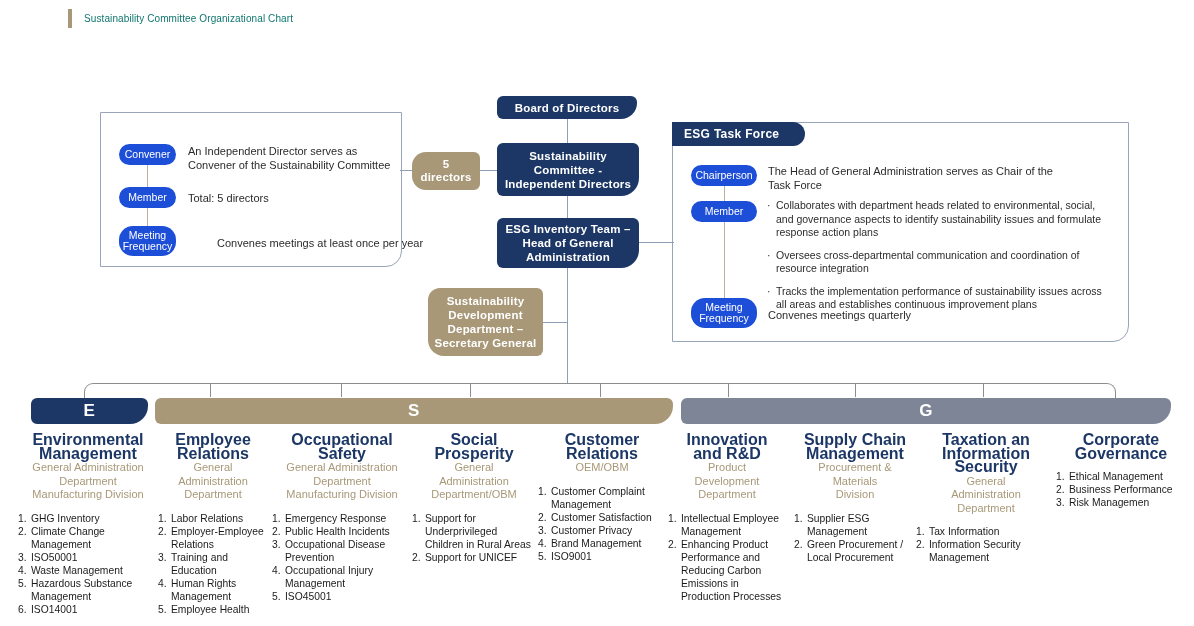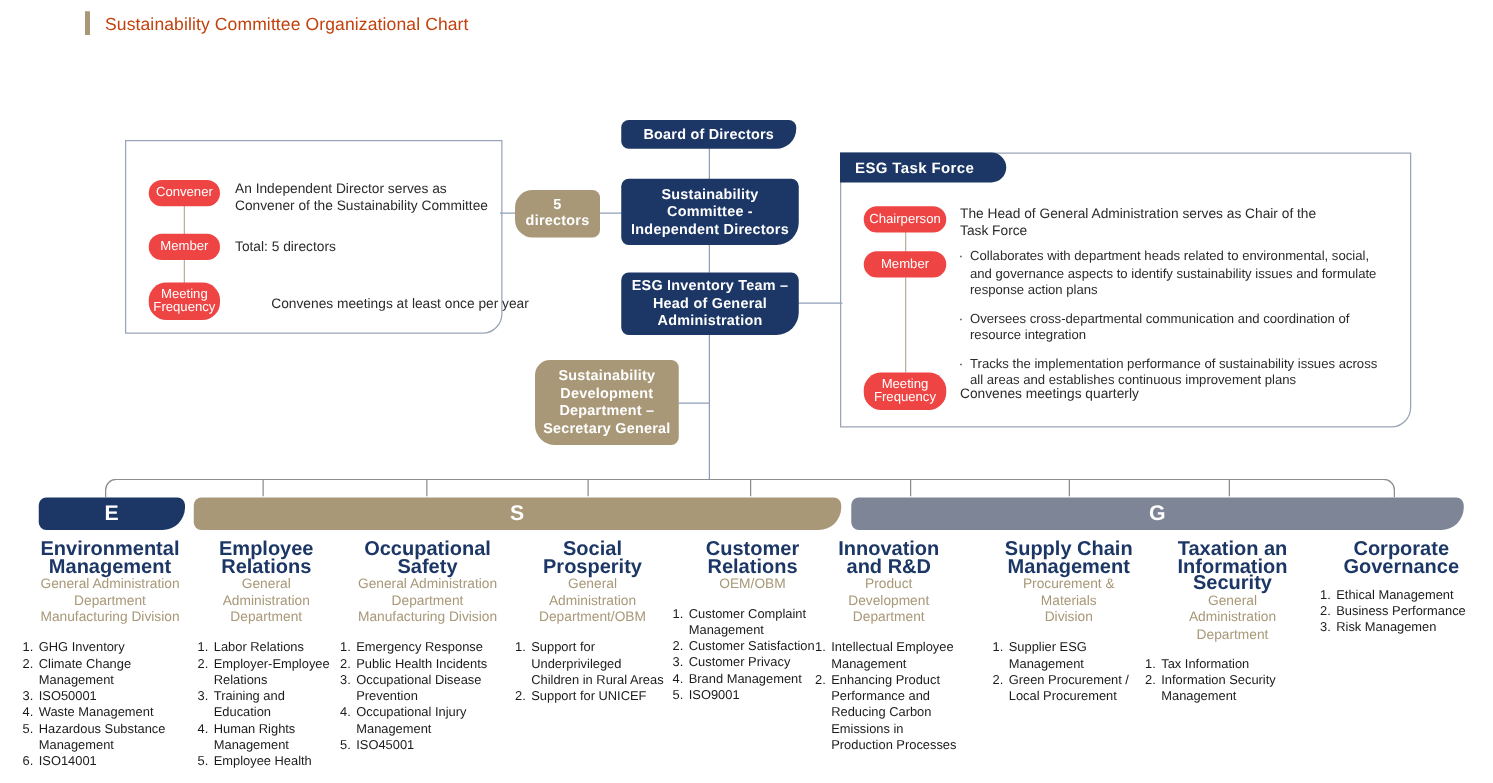--- a/index.html
+++ b/index.html
@@ -6,30 +6,30 @@
   body{
     width:1194px;height:626px;background:#ffffff;
     font-family:"Liberation Sans", sans-serif;
     color:#231f20;overflow:hidden;position:relative;
   }
   .canvas{position:relative;width:1194px;height:626px;}
 
   
   #page-title-row{position:absolute;left:68px;top:9px;display:flex;align-items:center;gap:12px;}
   #title-accent{width:4px;height:19px;background:#a89878;}
-  #page-title-text{font-size:14px;color:#c2410c;letter-spacing:.1px;white-space:nowrap;}
+  #page-title-text{font-size:10px;color:#0f766e;letter-spacing:.1px;white-space:nowrap;}
 
   
   .panel{position:absolute;border:1px solid #9aa4b8;background:#ffffff;border-radius:0 0 16px 0;}
   .panel-tab{position:absolute;left:-1px;top:-1px;height:24px;background:#1c3766;
     border-radius:0 16px 16px 0;display:flex;align-items:center;padding:0 26px 0 12px;}
   .panel-tab span{color:#fff;font-size:12px;font-weight:bold;letter-spacing:.3px;white-space:nowrap;}
 
   
-  .pill{position:absolute;background:#ef4444;border-radius:14px;color:#ffffff;
+  .pill{position:absolute;background:#1d4ed8;border-radius:14px;color:#ffffff;
     display:flex;align-items:center;justify-content:center;text-align:center;
     font-size:10.5px;line-height:11px;font-weight:normal;}
   .pill.two{line-height:11.5px;}
   .vline{position:absolute;width:1px;background:#b9b0a0;}
 
   .desc{position:absolute;font-size:11px;line-height:14px;color:#2b2b2b;}
 
   
   .bullets{position:absolute;font-size:10.5px;line-height:13.5px;color:#2b2b2b;}
   .bullets .bl{display:flex;margin-bottom:9px;}
@@ -311,21 +311,21 @@
         <div class="it">
           <div class="num">4.</div>
           <div class="txt">Brand Management</div>
         </div>
         <div class="it">
           <div class="num">5.</div>
           <div class="txt">ISO9001</div>
         </div>
       </div>
     </div>
-  <div class="col" id="col-5" style="left:652px;width:118px;">
+  <div class="col" id="col-5" style="left:668px;width:118px;">
       <div class="col-title">Innovation<br>and R&amp;D</div>
       <div class="col-sub">Product<br>Development<br>Department</div>
       <div class="col-items">
         <div class="it">
           <div class="num">1.</div>
           <div class="txt">Intellectual Employee Management</div>
         </div>
         <div class="it">
           <div class="num">2.</div>
           <div class="txt">Enhancing Product Performance and Reducing Carbon Emissions in Production Processes</div>

